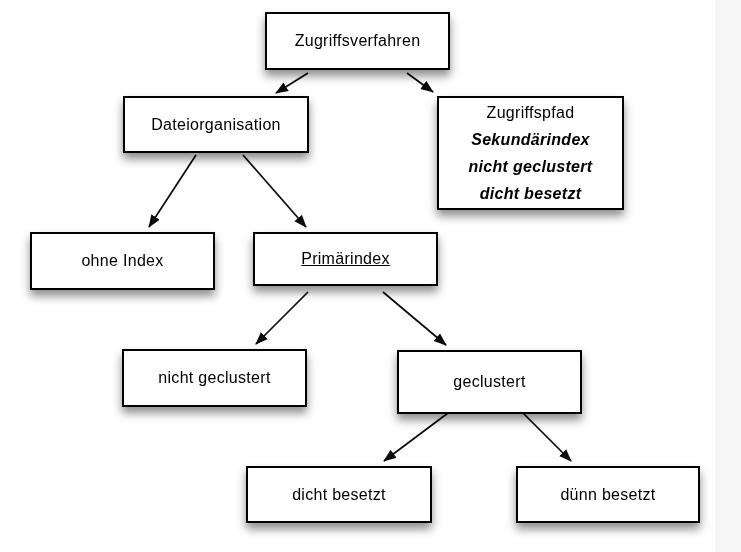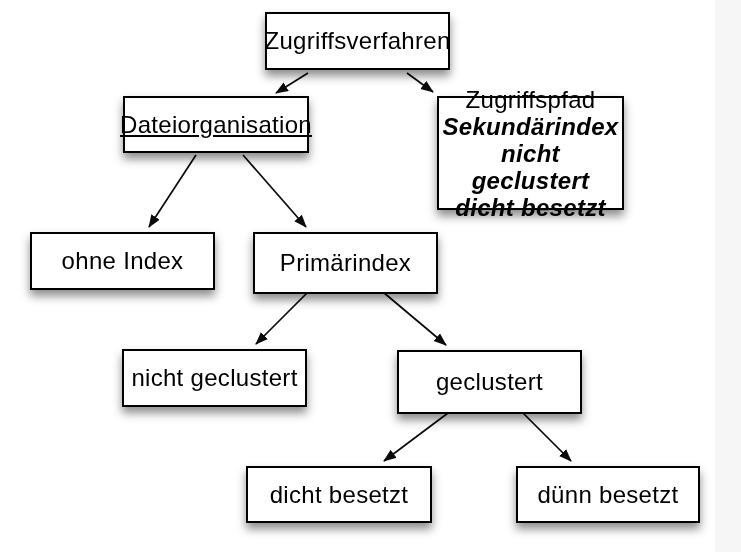--- a/index.html
+++ b/index.html
@@ -27,21 +27,21 @@
   .node {
     position: absolute;
     box-sizing: border-box;
     background: #ffffff;
     border: 2.5px solid #000000;
     box-shadow: 0 6px 9px rgba(0,0,0,0.45);
     display: flex;
     align-items: center;
     justify-content: center;
     text-align: center;
-    font-size: 24px;
+    font-size: 16px;
     letter-spacing: 0.3px;
     line-height: 1.25;
   }
   .node.multi {
     flex-direction: column;
     justify-content: center;
     line-height: 27px;
   }
   .node.multi .sub {
     font-style: italic;
@@ -52,24 +52,24 @@
     left: 0;
     top: 0;
     pointer-events: none;
   }
   #edges line {
     stroke: #0b0b0b;
     stroke-width: 1.7;
   }
   
   #n-zugriffsverfahren { left: 265px; top: 12px;  width: 185px; height: 58px; }
-  #n-dateiorganisation { left: 123px; top: 96px;  width: 186px; height: 57px; text-decoration: underline; }
+  #n-dateiorganisation { left: 123px; top: 96px;  width: 186px; height: 57px; }
   #n-zugriffspfad      { left: 437px; top: 96px;  width: 187px; height: 114px; }
   #n-ohne-index        { left: 30px;  top: 232px; width: 185px; height: 58px; }
-  #n-primaerindex      { left: 253px; top: 232px; width: 185px; height: 62px; }
+  #n-primaerindex      { left: 253px; top: 232px; width: 185px; height: 54px; text-decoration: underline; }
   #n-nicht-geclustert  { left: 122px; top: 349px; width: 185px; height: 58px; }
   #n-geclustert        { left: 397px; top: 350px; width: 185px; height: 64px; }
   #n-dicht-besetzt     { left: 246px; top: 466px; width: 186px; height: 57px; }
   #n-duenn-besetzt     { left: 516px; top: 466px; width: 184px; height: 57px; text-align: center; }
 </style>
 </head>
 <body>
 
 <div id="stage">
 

